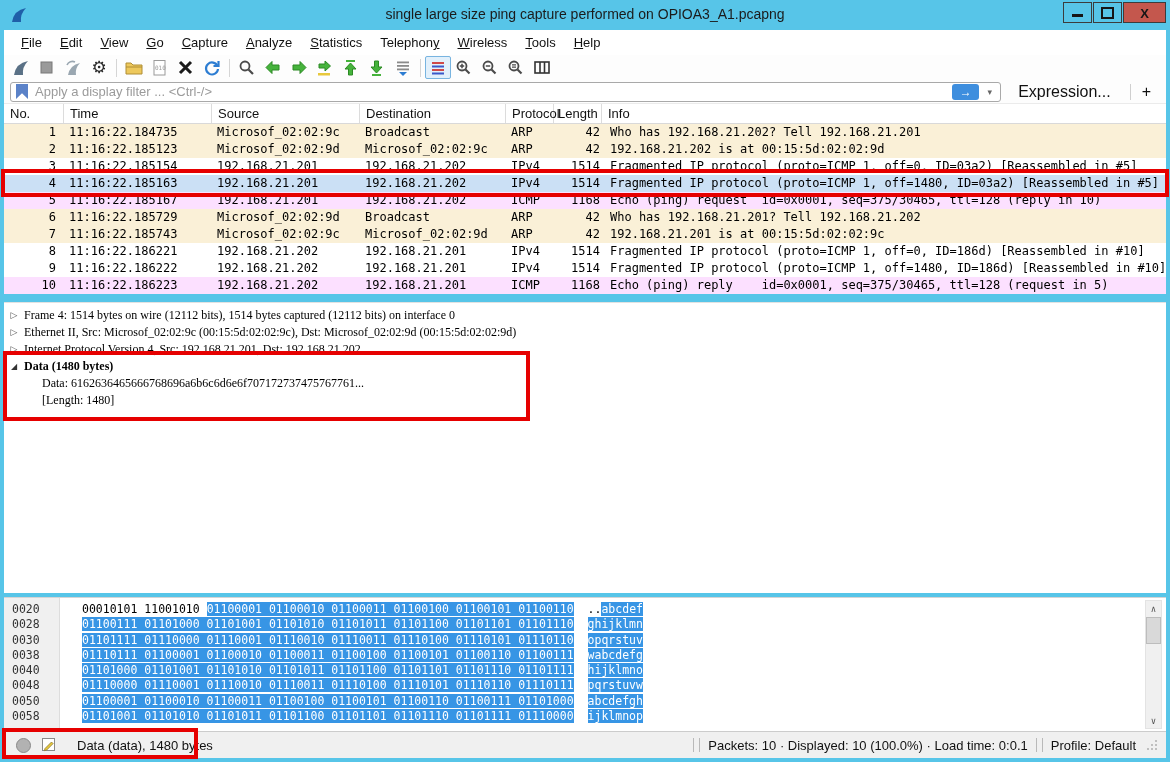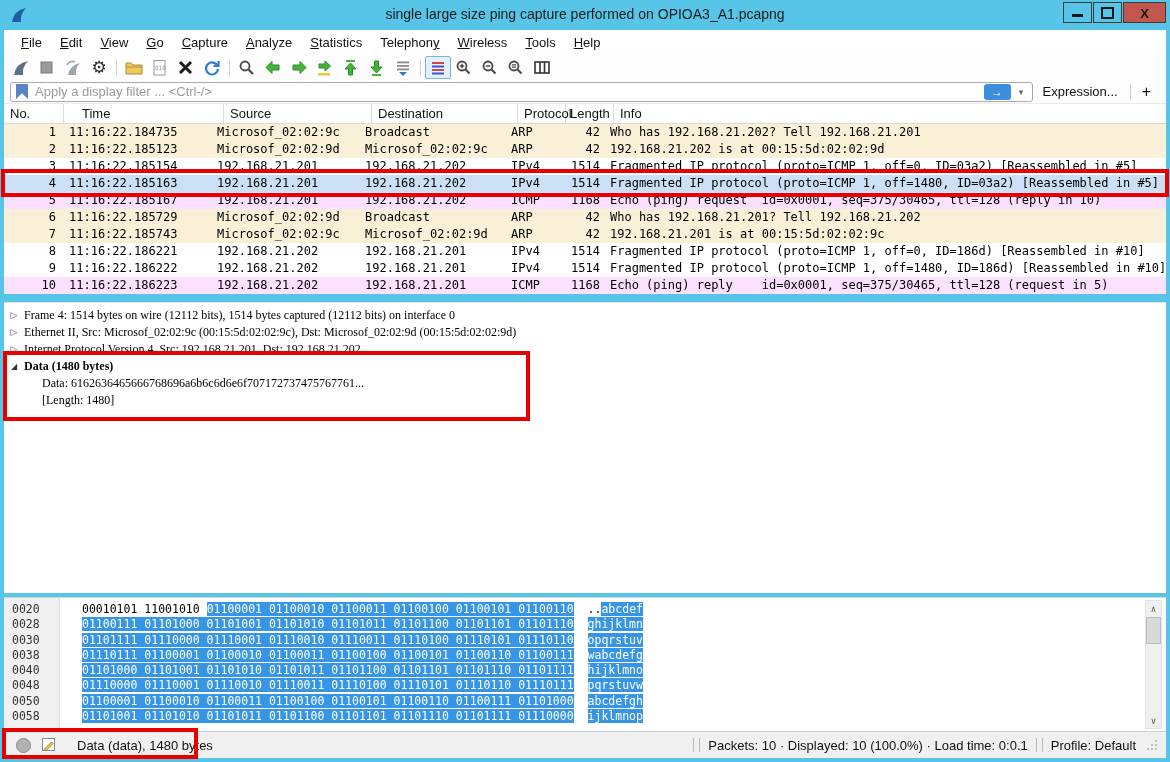--- a/index.html
+++ b/index.html
@@ -42,30 +42,30 @@
     clip-path:polygon(0 0,100% 0,100% 100%,50% 62%,0 100%);}
   .filter-input{flex:1;border:none;outline:none;font-size:13px;color:#333;
     font-family:"Liberation Sans",sans-serif;background:transparent;}
   .filter-input::placeholder{color:#9b9b9b;}
   .apply-btn{width:27px;height:16px;background:#3e8ede;border-radius:3px;display:flex;
     align-items:center;justify-content:center;color:#fff;font-weight:bold;font-size:12px;margin-right:3px;}
   .apply-btn::before{content:"→";}
   .apply-dd{width:15px;height:16px;display:flex;align-items:center;justify-content:center;
     color:#666;font-size:9px;}
   .apply-dd::before{content:"▾";}
-  .expr-btn{padding:0 10px;font-size:13px;color:#111;}
+  .expr-btn{padding:0 17px;font-size:16px;color:#111;}
   .vsep{width:1px;height:16px;background:#cfcfcf;margin:0 2px;}
   .addf-btn{padding:0 9px;font-size:16px;color:#111;}
 
   
   .phead{position:absolute;top:104px;left:4px;right:4px;height:20px;background:#ffffff;
     display:flex;font-size:13px;color:#111;border-bottom:1px solid #d9d9d9;box-sizing:border-box;}
   .hcell{border-right:1px solid #dcdcdc;height:100%;display:flex;align-items:center;
     padding-left:6px;box-sizing:border-box;}
-  .h-no{width:60px;}.h-time{width:148px;margin-left:12px;}.h-src{width:148px;}.h-dst{width:146px;}
+  .h-no{width:60px;}.h-time{width:148px;}.h-src{width:148px;}.h-dst{width:146px;}
   .h-proto{width:48px;}.h-len{width:48px;padding-left:4px;}.h-info{flex:1;border-right:none;}
   .prows{position:absolute;top:124px;left:4px;right:4px;height:170px;background:#fff;
     font-family:"DejaVu Sans Mono","Liberation Mono",monospace;font-size:12px;}
   .prow{display:flex;height:17px;line-height:17px;white-space:pre;color:#000;}
   .c-no{width:60px;text-align:right;padding-right:8px;box-sizing:border-box;}
   .c-time{width:148px;padding-left:5px;box-sizing:border-box;}
   .c-src{width:148px;padding-left:5px;box-sizing:border-box;}
   .c-dst{width:146px;padding-left:5px;box-sizing:border-box;}
   .c-proto{width:48px;padding-left:5px;box-sizing:border-box;}
   .c-len{width:48px;text-align:right;padding-right:2px;box-sizing:border-box;}

